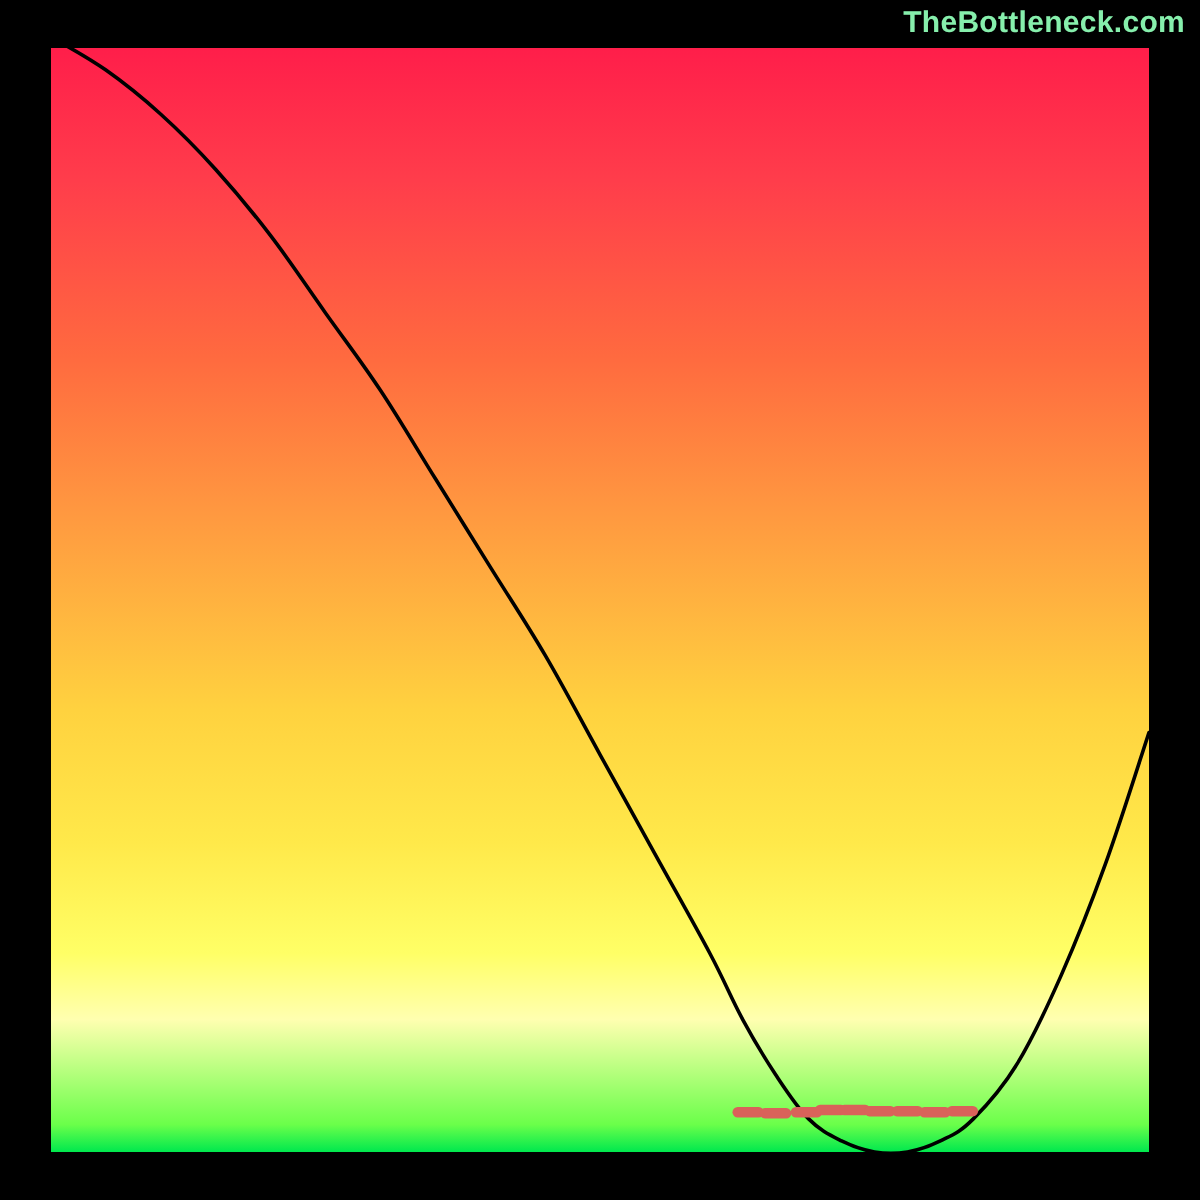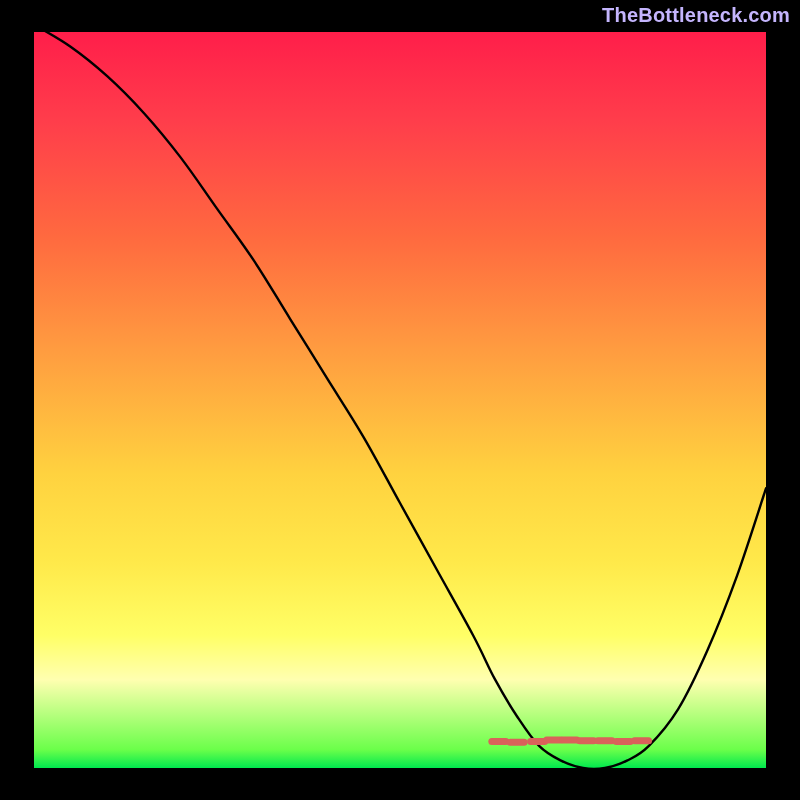--- a/index.html
+++ b/index.html
@@ -14,21 +14,21 @@
   .frame {
     position: relative;
     width: 800px;
     height: 800px;
     background: #000;
   }
   .watermark {
     position: absolute;
     top: 4px;
     right: 10px;
-    color: #c4b5fd;
+    color: #86efac;
     font-size: 20px;
     font-weight: 600;
     z-index: 30;
     letter-spacing: 0.2px;
     text-align: right;
   }
   .plot-area {
     position: absolute;
     left: 34px;
     top: 32px;

